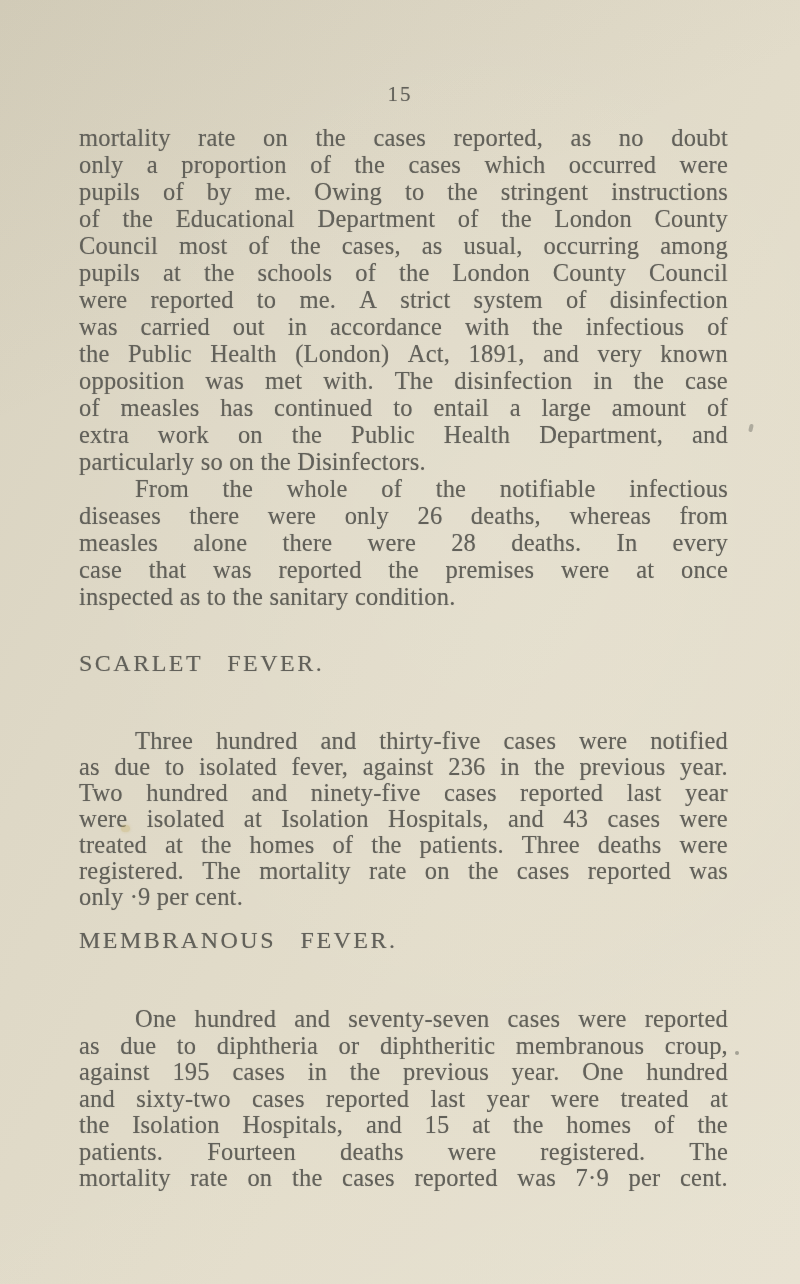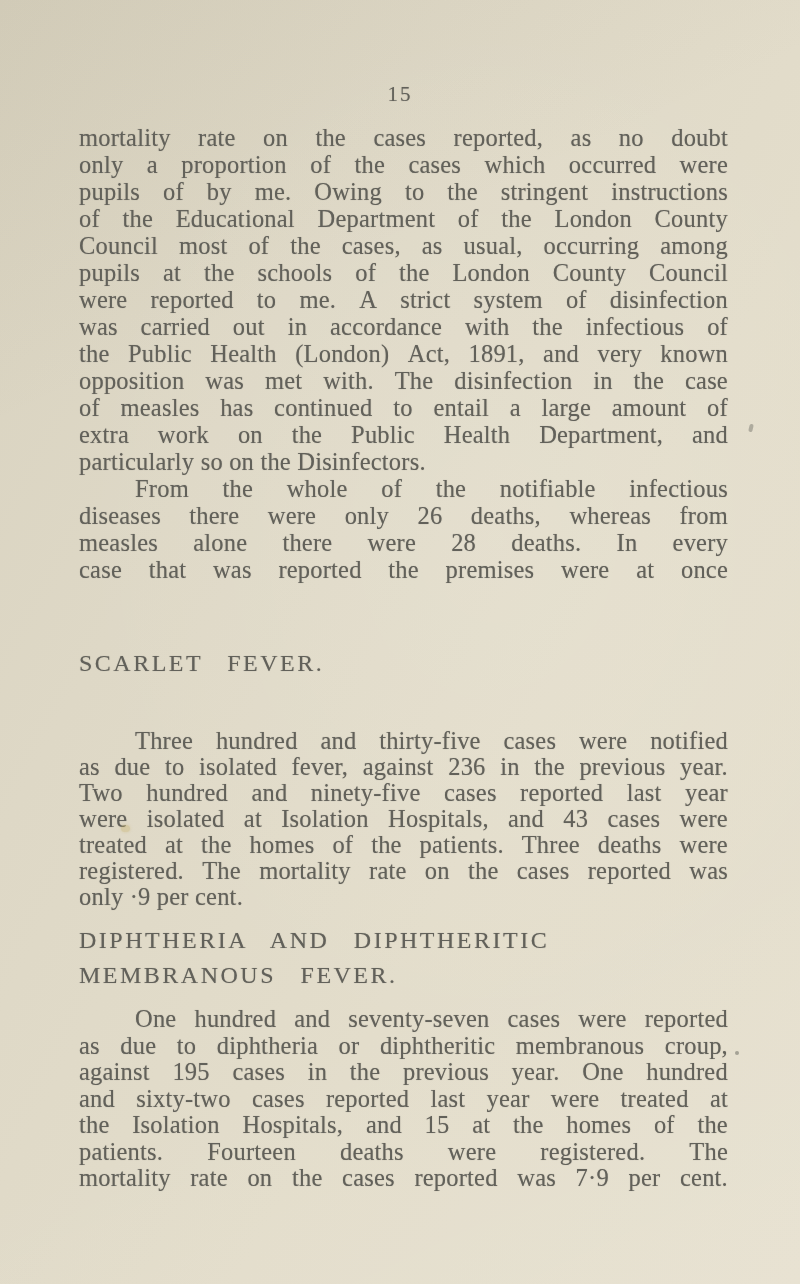--- a/index.html
+++ b/index.html
@@ -235,20 +235,21 @@
         <span>case</span>
         <span>that</span>
         <span>was</span>
         <span>reported</span>
         <span>the</span>
         <span>premises</span>
         <span>were</span>
         <span>at</span>
         <span>once</span>
       </div>
+      <div class="line">inspected as to the sanitary condition.</div>
     </div>
     <div class="section heading sec2">
       <div class="line">SCARLET FEVER.</div>
     </div>
     <div class="section paragraph sec3">
       <div class="line indent just">
         <span>Three</span>
         <span>hundred</span>
         <span>and</span>
         <span>thirty-five</span>
@@ -309,21 +310,20 @@
         <span>rate</span>
         <span>on</span>
         <span>the</span>
         <span>cases</span>
         <span>reported</span>
         <span>was</span>
       </div>
       <div class="line">only ·9 per cent.</div>
     </div>
     <div class="section heading sec4">
-      <div class="line">DIPHTHERIA AND DIPHTHERITIC</div>
       <div class="line">MEMBRANOUS FEVER.</div>
     </div>
     <div class="section paragraph sec5">
       <div class="line indent just">
         <span>One</span>
         <span>hundred</span>
         <span>and</span>
         <span>seventy-seven</span>
         <span>cases</span>
         <span>were</span>

